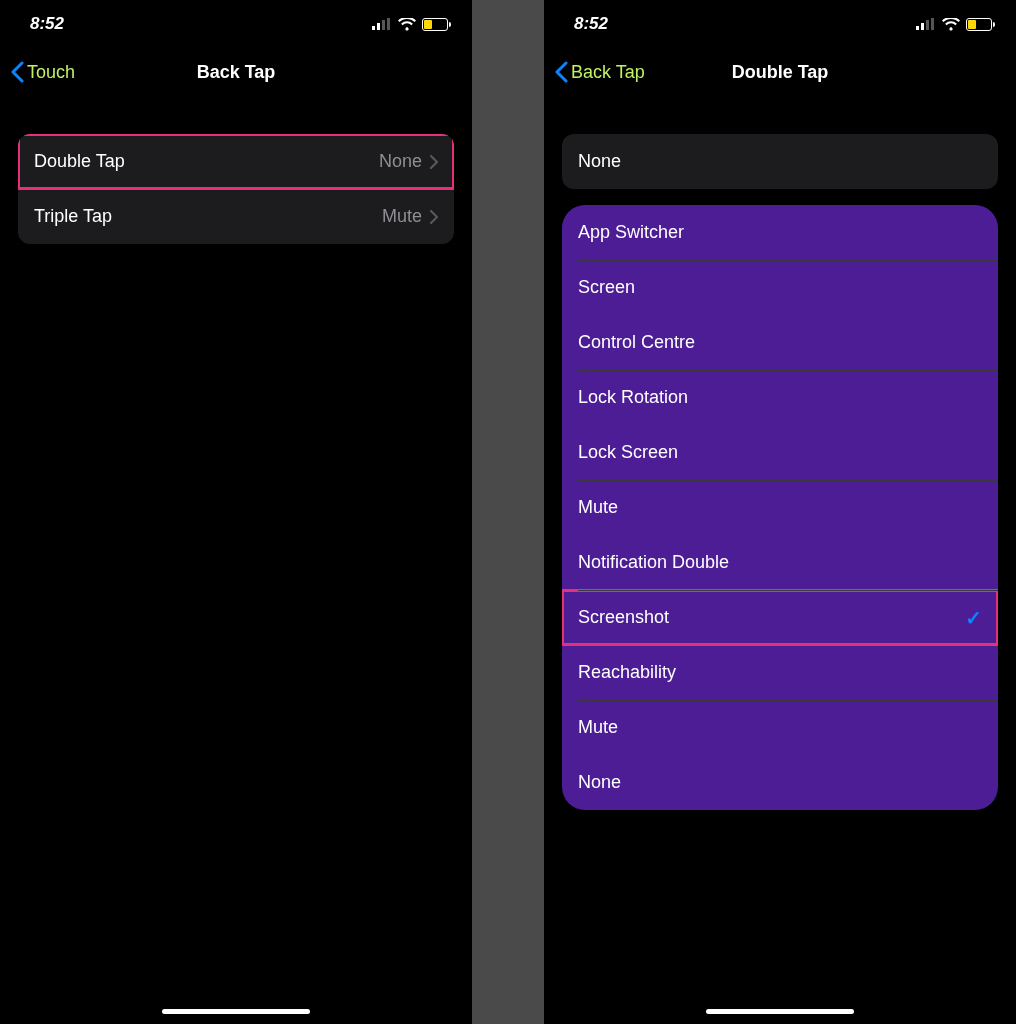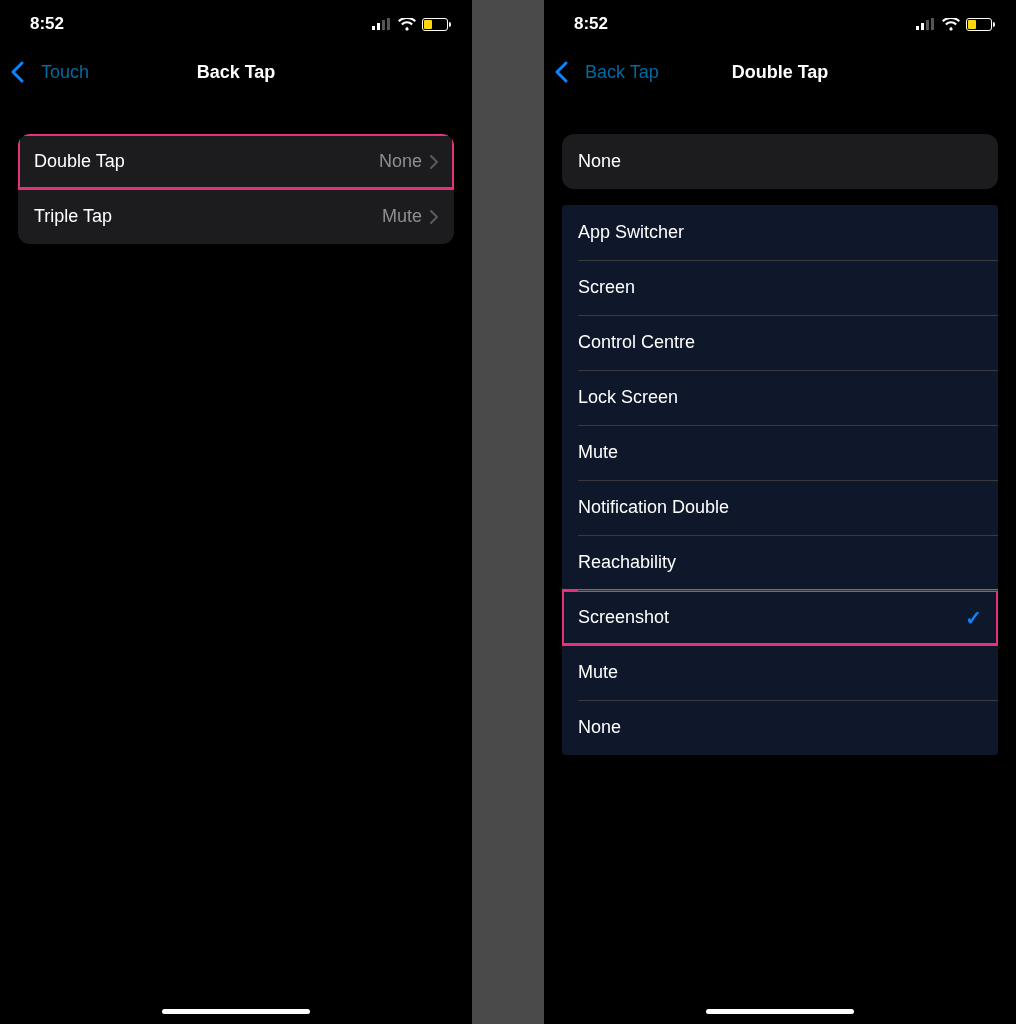--- a/index.html
+++ b/index.html
@@ -24,58 +24,59 @@
   
   .status-bar {
     height: 48px;
     display: flex;
     align-items: center;
     justify-content: space-between;
     padding: 0 24px 0 30px;
     color: #fff;
     font-size: 17px;
     font-weight: 600;
+    font-style: italic;
   }
   .status-right { display: flex; align-items: center; gap: 6px; }
 
   
   .nav-header {
     position: relative;
     height: 48px;
     display: flex;
     align-items: center;
   }
   .back {
     position: absolute;
     left: 10px;
     display: flex;
     align-items: center;
-    color: #0369a1;
+    color: #bef264;
     font-size: 18px;
-    gap: 17px;
+    gap: 3px;
   }
   .back svg { display:block; }
   .title {
     margin: 0 auto;
     color: #fff;
     font-size: 18px;
     font-weight: 600;
   }
 
   
   .group {
     margin: 38px 18px 0 18px;
     background: #1c1c1e;
     border-radius: 12px;
     overflow: hidden;
   }
   .group2 {
     margin: 16px 18px 0 18px;
-    background: #0f172a;
-    border-radius: 4px;
+    background: #4c1d95;
+    border-radius: 23px;
     overflow: hidden;
   }
   .row {
     display: flex;
     align-items: center;
     height: 55px;
     padding: 0 16px;
     position: relative;
   }
   .row + .row::before {
@@ -227,36 +228,39 @@
       <div class="row">
         <span class="row-label">App Switcher</span>
       </div>
       <div class="row">
         <span class="row-label">Screen</span>
       </div>
       <div class="row">
         <span class="row-label">Control Centre</span>
       </div>
       <div class="row">
+        <span class="row-label">Lock Rotation</span>
+      </div>
+      <div class="row">
         <span class="row-label">Lock Screen</span>
       </div>
       <div class="row">
         <span class="row-label">Mute</span>
       </div>
       <div class="row">
         <span class="row-label">Notification Double</span>
-      </div>
-      <div class="row">
-        <span class="row-label">Reachability</span>
       </div>
       <div class="row highlight">
         <span class="row-label">Screenshot</span>
         <span class="checkmark">✓</span>
       </div>
       <div class="row">
+        <span class="row-label">Reachability</span>
+      </div>
+      <div class="row">
         <span class="row-label">Mute</span>
       </div>
       <div class="row">
         <span class="row-label">None</span>
       </div>
     </div>
 
   <div class="home-indicator"></div>
 </div>
 

